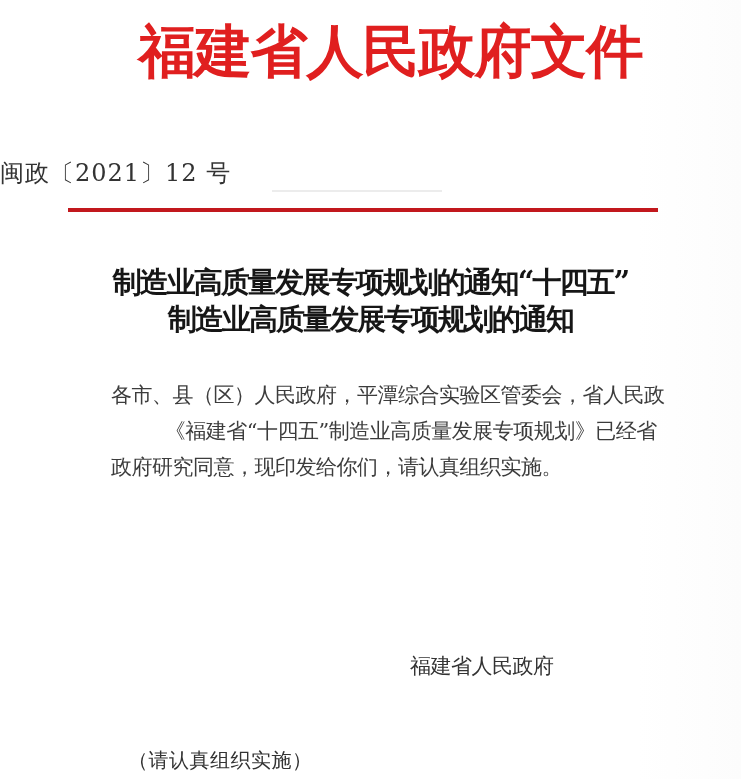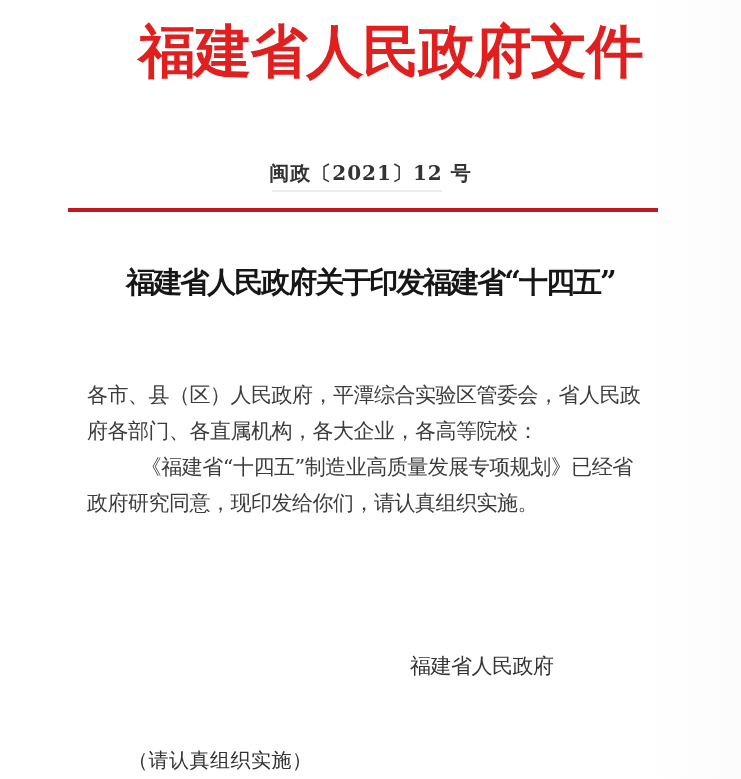--- a/index.html
+++ b/index.html
@@ -28,27 +28,26 @@
     letter-spacing: -1px;
     color: #e01f1f;
     white-space: nowrap;
     padding-left: 40px;
   }
   .doc-number {
     position: absolute;
     top: 158px;
     left: 0;
     right: 0;
-    text-align: center;
-    font-size: 20px;
+    text-align: left;
+    font-size: 24px;
     line-height: 30px;
     letter-spacing: 1px;
     color: #333333;
     white-space: nowrap;
-    font-weight: bold;
   }
   .artifact-line {
     position: absolute;
     top: 190px;
     left: 272px;
     width: 170px;
     height: 2px;
     background: #ececec;
   }
   .red-rule {
@@ -78,20 +77,21 @@
     position: absolute;
     top: 377px;
     left: 87px;
     font-size: 21px;
     line-height: 36px;
     letter-spacing: -0.5px;
     color: #3c3c3c;
   }
   .body-line {
     white-space: nowrap;
+    margin-left: 24px;
   }
   .body-line.indent {
     text-indent: 46px;
     text-align: center;
   }
   .signature-issuer {
     position: absolute;
     top: 655px;
     left: 410px;
     font-size: 21px;
@@ -127,26 +127,26 @@
 
   <div class="header-title">福建省人民政府文件</div>
 
   <div class="doc-number">闽政〔2021〕12 号</div>
 
   <div class="artifact-line"></div>
 
   <div class="red-rule"></div>
 
   <div class="doc-title">
-    <div class="doc-title-line">福建省人民政府关于印发福建省“十四五”</div>
+    <div class="doc-title-line">制造业高质量发展专项规划的通知“十四五”</div>
+    <div class="doc-title-line">制造业高质量发展专项规划的通知</div>
   </div>
 
   <div class="body-text">
     <div class="body-line">各市、县（区）人民政府，平潭综合实验区管委会，省人民政</div>
-    <div class="body-line">府各部门、各直属机构，各大企业，各高等院校：</div>
     <div class="body-line indent">《福建省“十四五”制造业高质量发展专项规划》已经省</div>
     <div class="body-line">政府研究同意，现印发给你们，请认真组织实施。</div>
   </div>
 
   <div class="signature-issuer">福建省人民政府</div>
 
 
   <div class="footer-note">（请认真组织实施）</div>
 
 </div>

